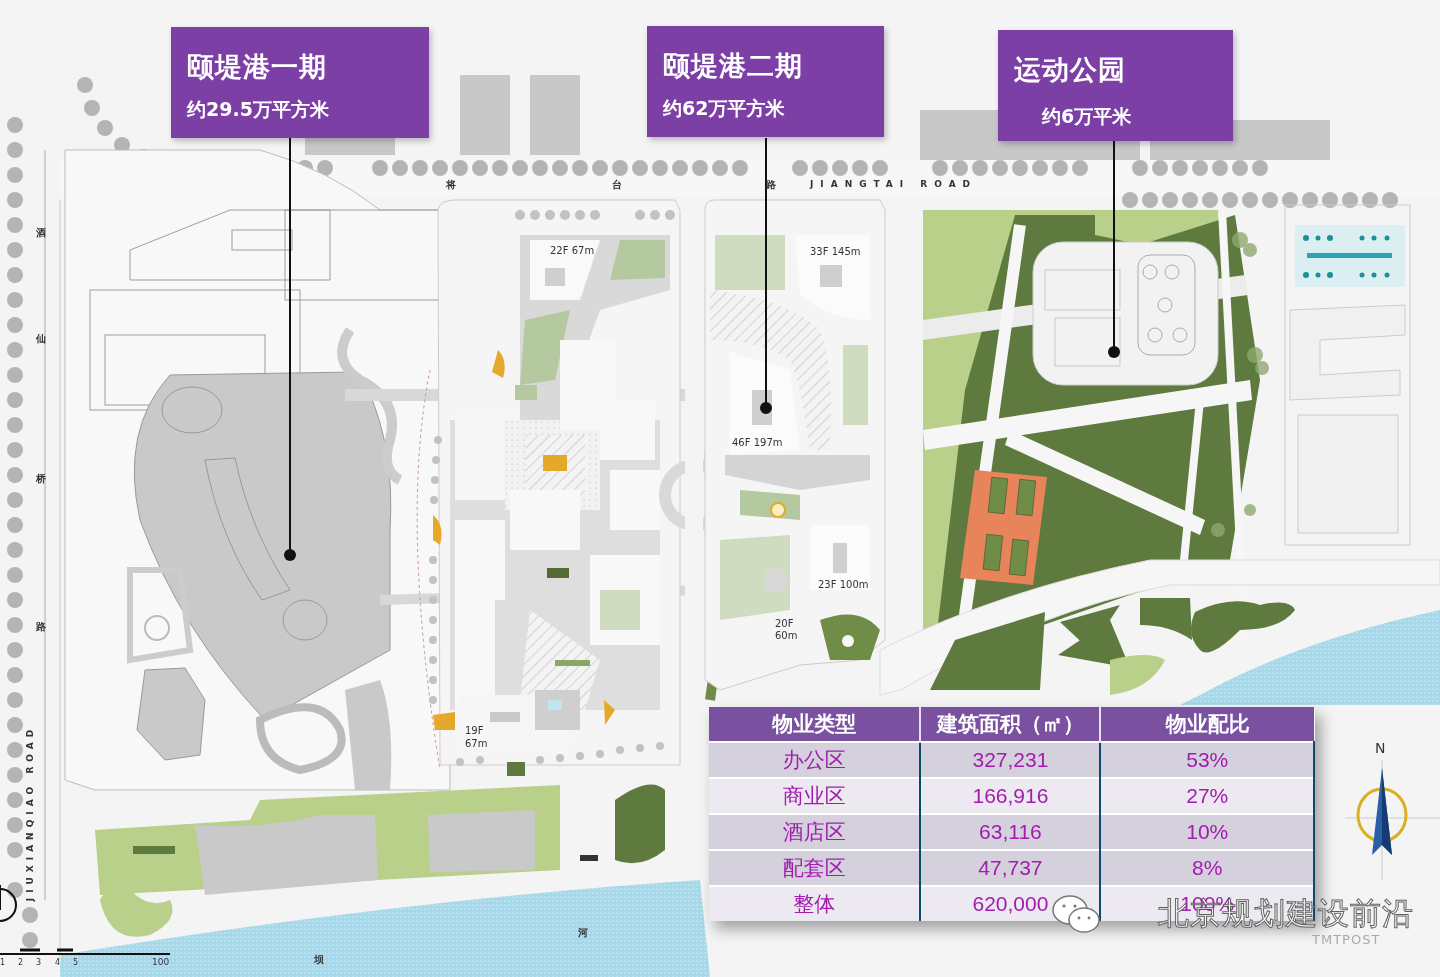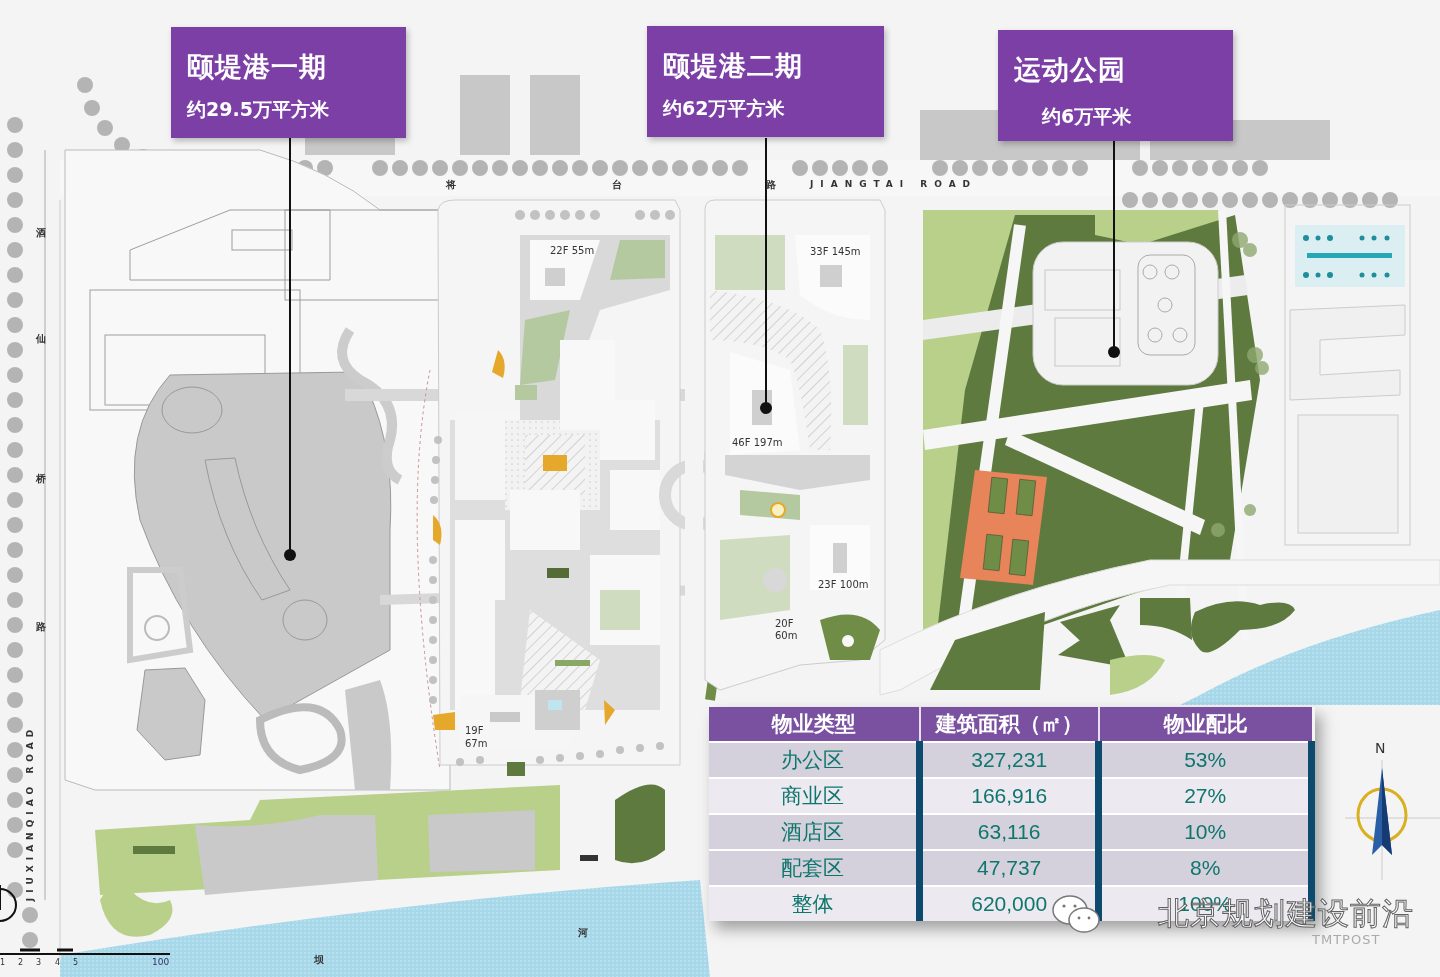--- a/index.html
+++ b/index.html
@@ -6,21 +6,21 @@
   body{width:1440px;height:977px;overflow:hidden;background:#f4f4f4;font-family:"DejaVu Sans",sans-serif;position:relative;}
   .abs{position:absolute;}
   svg.map{position:absolute;left:0;top:0;}
   .callout{position:absolute;background:#7b3fa6;color:#fff;box-shadow:2px 3px 6px rgba(0,0,0,0.25);}
   .callout .t{font-weight:bold;font-size:27px;letter-spacing:1px;position:absolute;left:16px;top:22px;white-space:nowrap;}
   .callout .s{font-weight:bold;font-size:19px;position:absolute;left:16px;top:70px;white-space:nowrap;}
   .lbl{position:absolute;font-size:10px;color:#333;white-space:nowrap;}
   .road{position:absolute;font-size:9px;color:#333;font-weight:bold;letter-spacing:7px;white-space:nowrap;}
   .tbl{position:absolute;left:709px;top:707px;width:606px;border-collapse:collapse;box-shadow:6px 8px 14px rgba(0,0,0,0.35);}
   .tbl th{background:#7a51a0;color:#fff;font-size:21px;font-weight:bold;height:34px;padding:0;border-right:2px solid #e8e0f0;font-family:Liberation Mono, monospace;}
-  .tbl td{font-size:21px;color:#0f766e;text-align:center;height:34px;padding:0;border-right:7px solid #0c4a6e;border-top:2px solid #fff;font-family:"Liberation Sans",sans-serif;}
+  .tbl td{font-size:21px;color:#a21caf;text-align:center;height:34px;padding:0;border-right:2px solid #0c4a6e;border-top:2px solid #fff;font-family:"Liberation Sans",sans-serif;}
   .tbl tr.odd td{background:#d4d0dc;}
   .tbl tr.even td{background:#ece9f0;}
   .wm{position:absolute;left:1110px;top:893px;font-size:31px;color:#fff;-webkit-text-stroke:1px #555;white-space:nowrap;letter-spacing:1px;opacity:0.92;margin-left:48px;}
   .wm2{position:absolute;left:1312px;top:932px;font-size:13px;color:#aaa;letter-spacing:1px;}
 </style>
 </head>
 <body>
 
 <svg class="map" width="1440" height="977" viewBox="0 0 1440 977">
   <defs>
@@ -414,37 +414,37 @@
 
 <div class="lbl" style="left:36px;top:226px;font-weight:bold;">酒</div>
 <div class="lbl" style="left:36px;top:332px;font-weight:bold;">仙</div>
 <div class="lbl" style="left:36px;top:472px;font-weight:bold;">桥</div>
 <div class="lbl" style="left:36px;top:620px;font-weight:bold;">路</div>
 <div class="road" style="left:-58px;top:808px;transform:rotate(-90deg);letter-spacing:5px;">JIUXIANQIAO ROAD</div>
 
 <div class="lbl" style="left:314px;top:953px;font-weight:bold;">坝</div>
 <div class="lbl" style="left:578px;top:926px;font-weight:bold;">河</div>
 
-<div class="lbl" style="left:550px;top:245px;">22F 55m</div>
+<div class="lbl" style="left:550px;top:245px;">22F 67m</div>
 <div class="lbl" style="left:810px;top:246px;">33F 145m</div>
 <div class="lbl" style="left:732px;top:437px;">46F 197m</div>
 <div class="lbl" style="left:818px;top:579px;">23F 100m</div>
 <div class="lbl" style="left:775px;top:618px;width:22px;white-space:normal;line-height:12px;">20F 60m</div>
 <div class="lbl" style="left:465px;top:724px;width:24px;white-space:normal;line-height:13px;">19F 67m</div>
 
 <div class="lbl" style="left:0px;top:958px;font-size:8px;">1</div>
 <div class="lbl" style="left:18px;top:958px;font-size:8px;">2</div>
 <div class="lbl" style="left:36px;top:958px;font-size:8px;">3</div>
 <div class="lbl" style="left:55px;top:958px;font-size:8px;">4</div>
 <div class="lbl" style="left:73px;top:958px;font-size:8px;">5</div>
 <div class="lbl" style="left:152px;top:957px;font-size:9px;color:#336;">100</div>
 
 <div class="lbl" style="left:1375px;top:740px;font-size:14px;color:#333;">N</div>
 
-<div class="callout" style="left:171px;top:27px;width:235px;height:111px;">
+<div class="callout" style="left:171px;top:27px;width:258px;height:111px;">
   <div class="t">颐堤港一期</div>
   <div class="s">约29.5万平方米</div>
 </div>
 <div class="callout" style="left:647px;top:26px;width:237px;height:111px;">
   <div class="t">颐堤港二期</div>
   <div class="s">约62万平方米</div>
 </div>
 <div class="callout" style="left:998px;top:30px;width:235px;height:111px;">
   <div class="t">运动公园</div>
   <div class="s" style="top:74px;margin-left:28px;">约6万平米</div>

